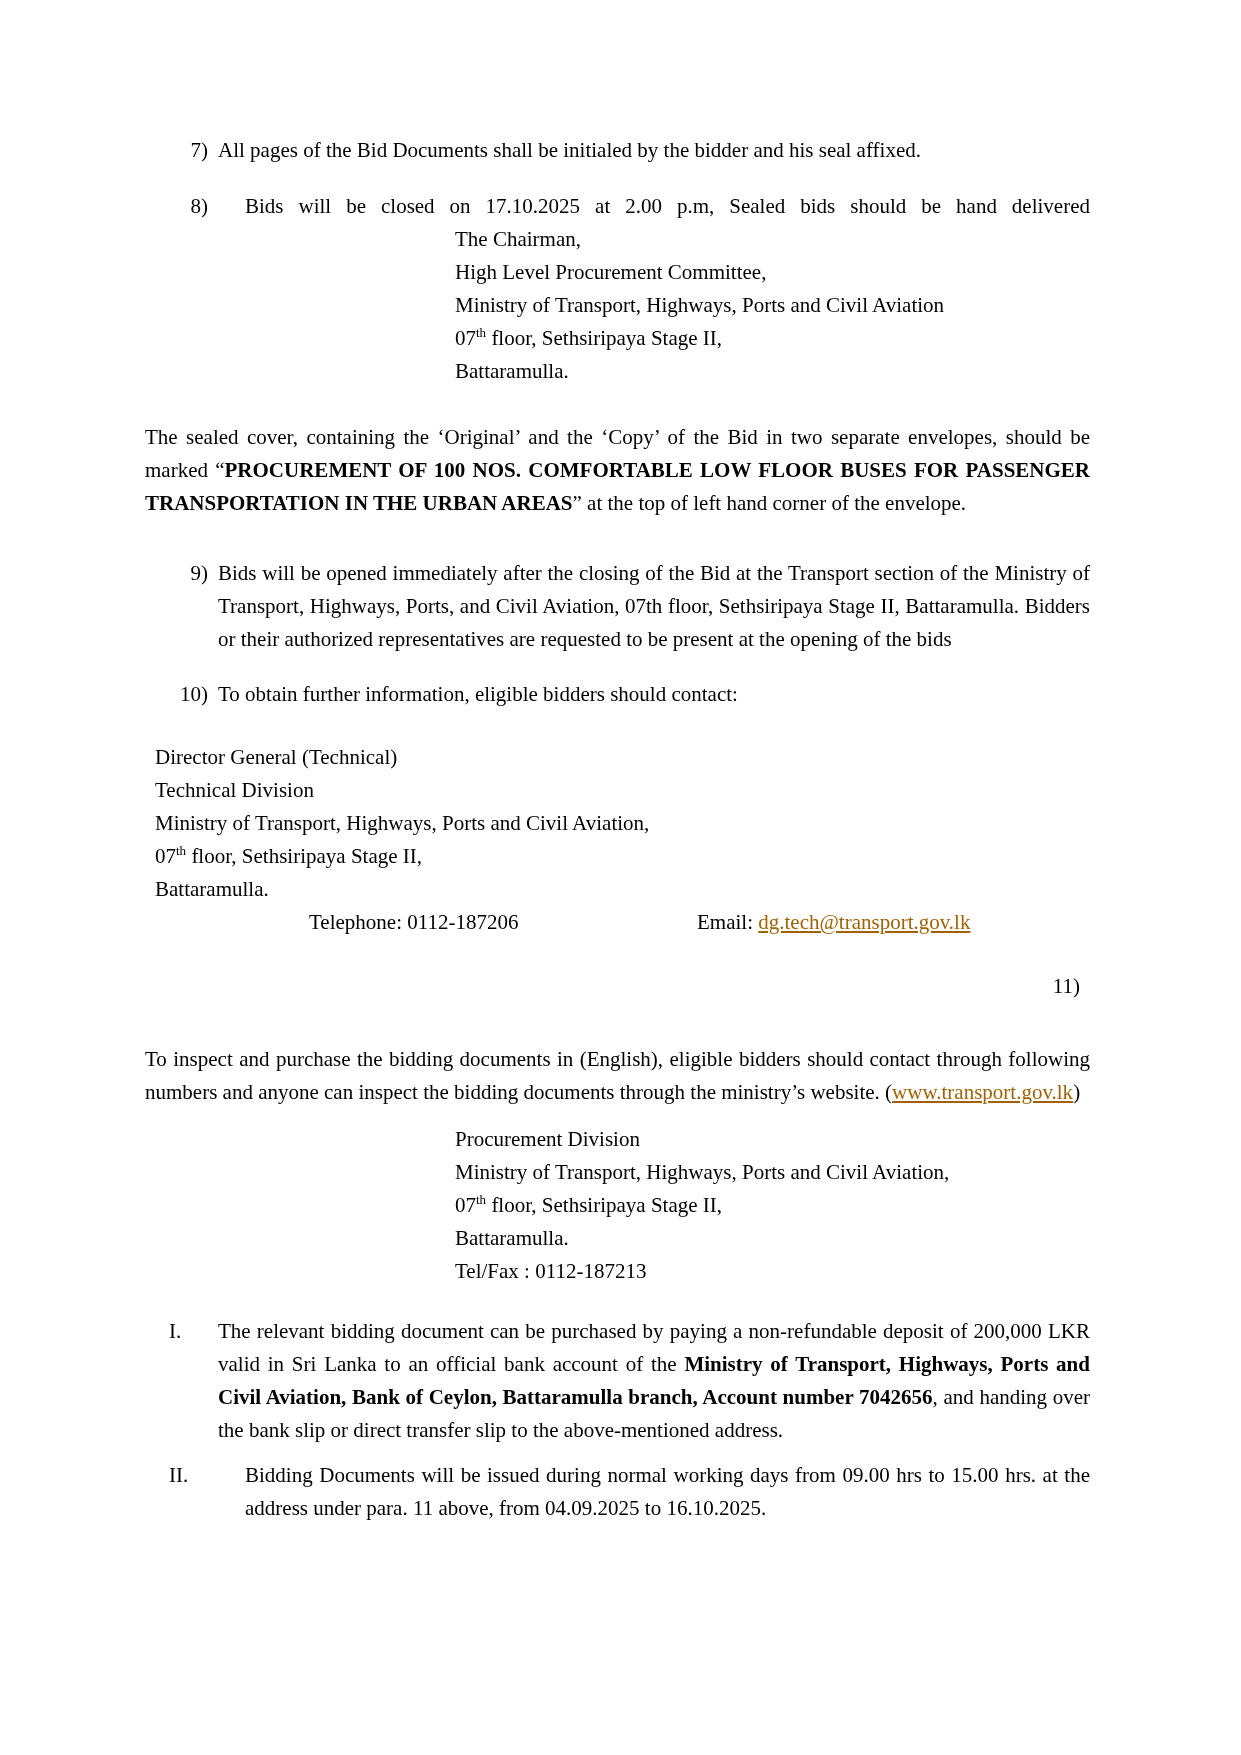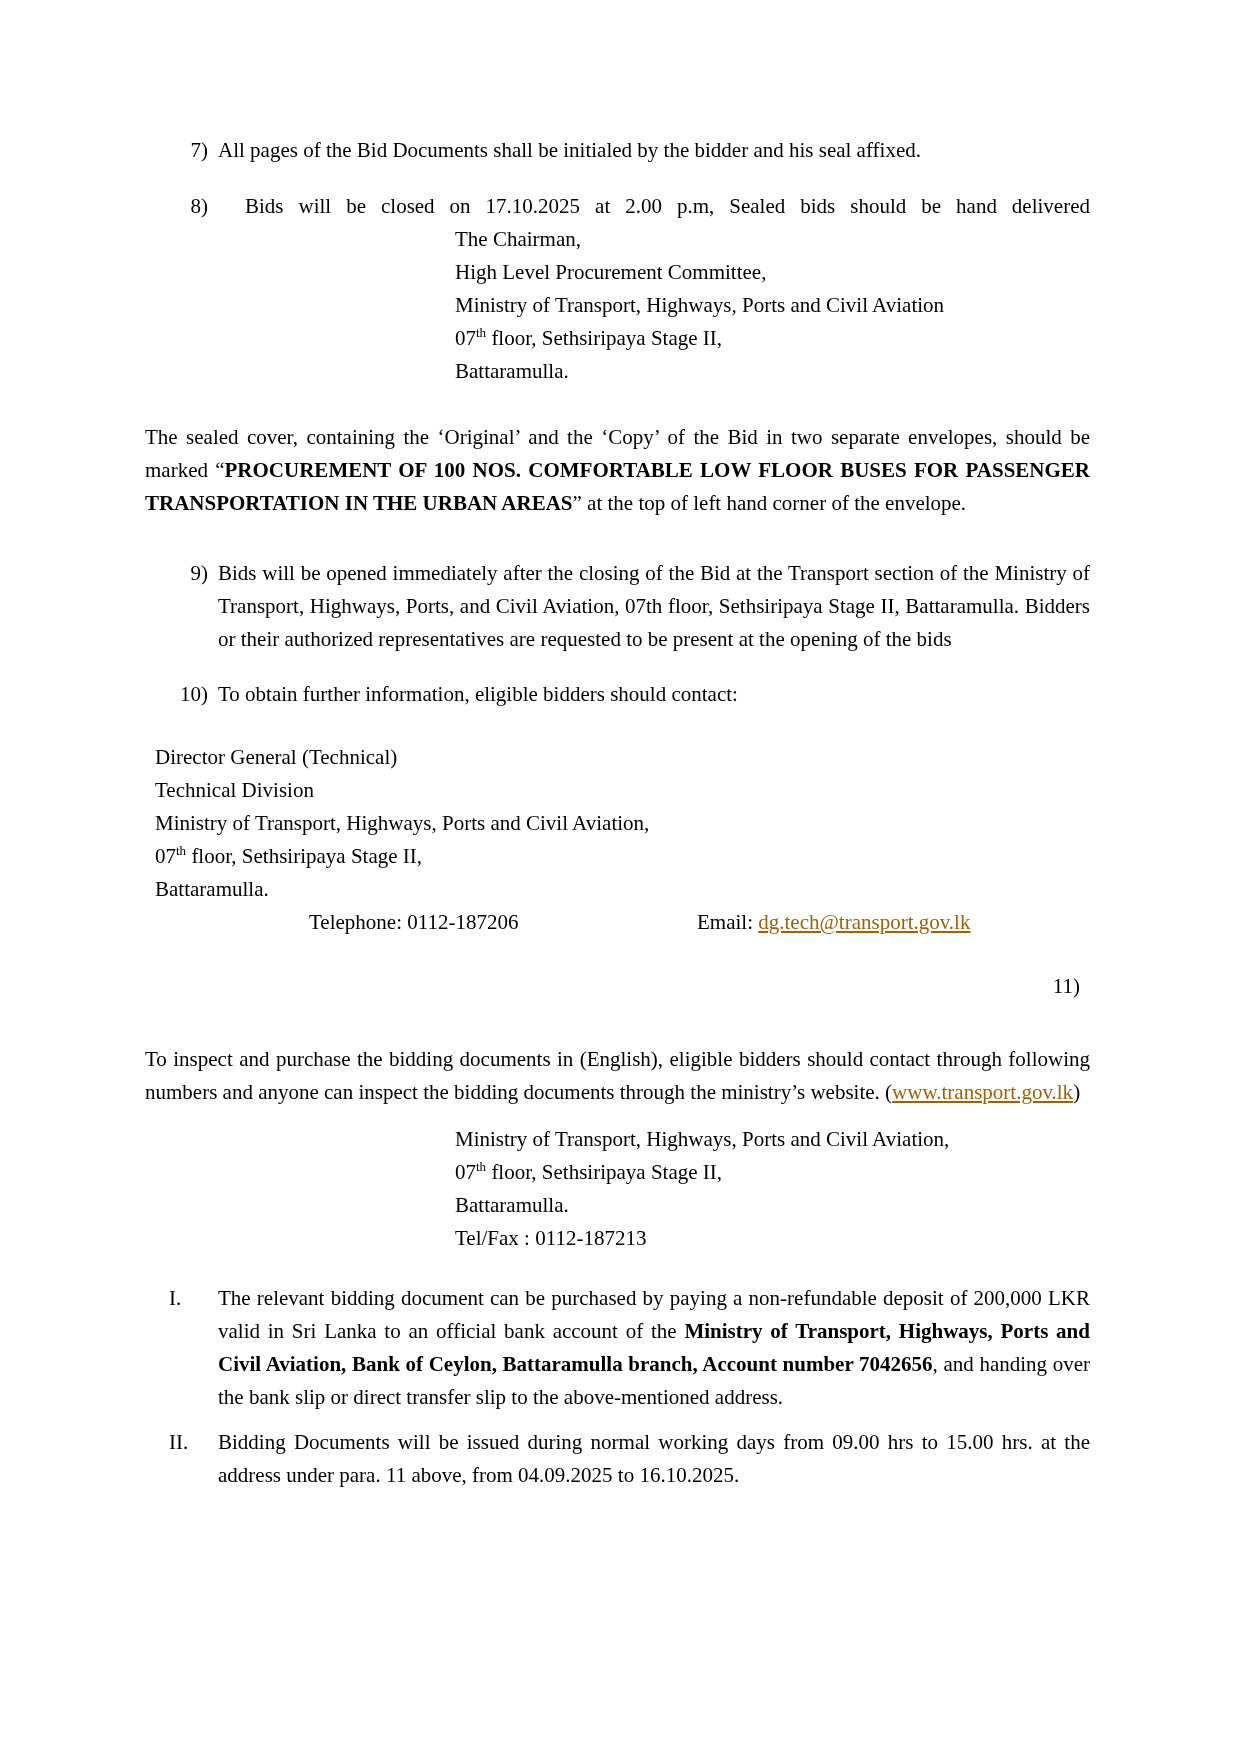--- a/index.html
+++ b/index.html
@@ -37,21 +37,21 @@
   .tel-row { margin-left: 164px; }
   .tel-row .tel { display: inline-block; width: 388px; }
   .mt-item8 { margin-top: 23px; }
   .mt-sealed { margin-top: 33px; }
   .mt-item9 { margin-top: 37px; }
   .mt-item10 { margin-top: 22px; }
   .mt-tech { margin-top: 30px; margin-left: 10px; }
   .mt-item11 { margin-top: 31px; flex-direction: column; }
   .mt-proc { margin-top: 14px; }
   .mt-roman1 { margin-top: 27px; }
-  .mt-roman2 { margin-top: 12px; }
+  .mt-roman2 { margin-top: 12px; gap: 27px; }
 </style>
 </head>
 <body>
 
 <div class="page">
 
   <div class="list-item">
     <span class="num">7)</span>
     <div class="body">All pages of the Bid Documents shall be initialed by the bidder and his seal affixed.</div>
   </div>
@@ -93,20 +93,21 @@
   <div class="tel-row">
     <span class="tel">Telephone: 0112-187206</span><span>Email: </span><a class="doc-link">dg.tech@transport.gov.lk</a>
   </div>
 
   <div class="list-item mt-item11">
     <span class="num">11)</span>
     <div class="body just"><span>To inspect and purchase the bidding documents in (English), eligible bidders should contact through following numbers and anyone can inspect the bidding documents through the ministry’s website. (</span><a class="doc-link">www.transport.gov.lk</a><span>)</span></div>
   </div>
 
   <div class="addr mt-proc">
+    <div>Procurement Division</div>
     <div>Ministry of Transport, Highways, Ports and Civil Aviation,</div>
     <div><span>07</span><sup>th</sup><span> floor, Sethsiripaya Stage II,</span></div>
     <div>Battaramulla.</div>
     <div>Tel/Fax : 0112-187213</div>
   </div>
 
   <div class="list-item roman mt-roman1">
     <span class="num">I.</span>
     <div class="body just"><span>The relevant bidding document can be purchased by paying a non-refundable deposit of 200,000 LKR valid in Sri Lanka to an official bank account of the </span><b>Ministry of Transport, Highways, Ports and Civil Aviation, Bank of Ceylon, Battaramulla branch, Account number 7042656</b><span>, and handing over the bank slip or direct transfer slip to the above-mentioned address.</span></div>
   </div>

